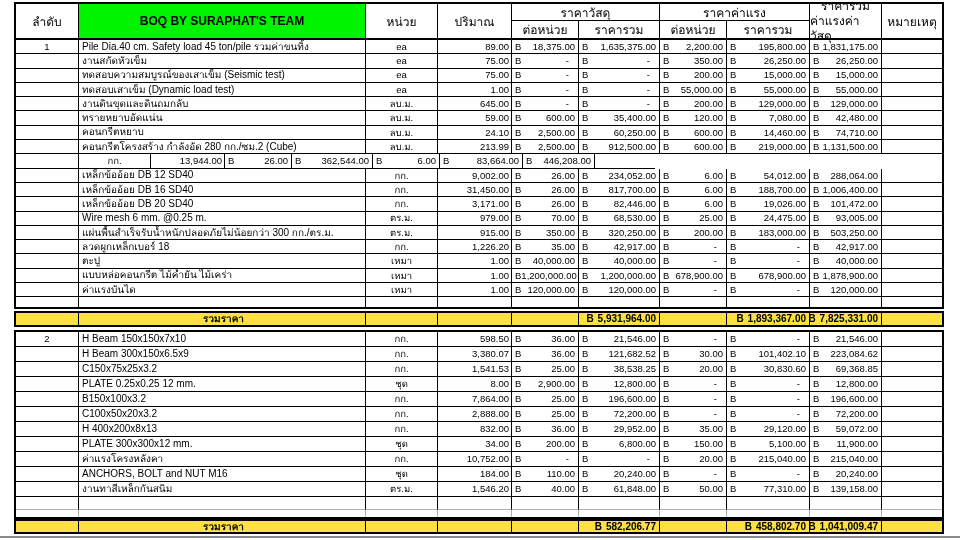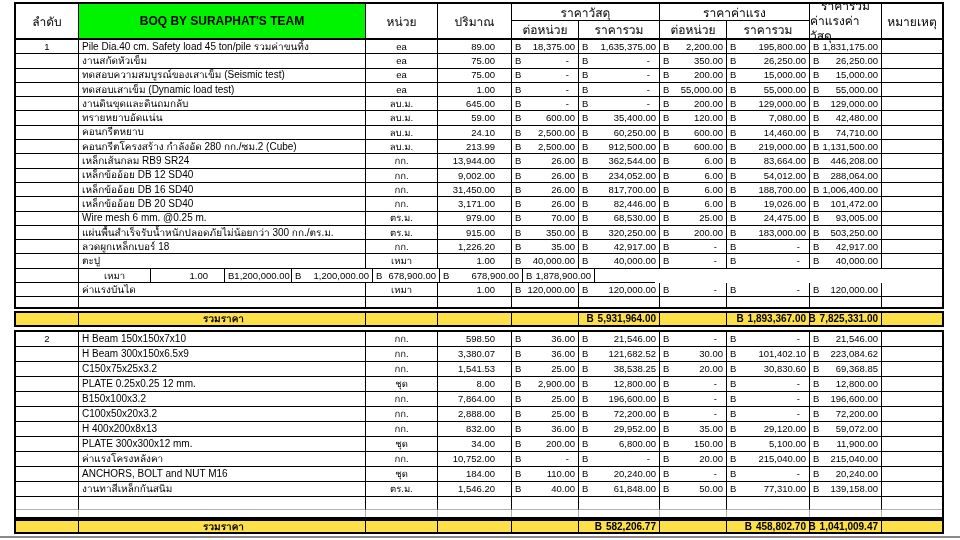--- a/index.html
+++ b/index.html
@@ -27,21 +27,21 @@
   .h-r2{grid-row:2;border-bottom-width:2px;}
 
   
   .row{display:flex;height:14.3px;}
   .block3 .row{height:15px;}
   .cell{box-sizing:border-box;flex:0 0 auto;border-right:1px solid #000;border-bottom:1px solid #000;
         display:flex;align-items:center;font-size:9.5px;overflow:hidden;white-space:nowrap;line-height:1;}
   .c1{width:63px;justify-content:center;}
   .c2{width:287px;padding-left:3px;font-size:10px;}
   .c3{width:72px;justify-content:center;}
-  .c4{width:74px;justify-content:flex-end;padding-right:16px;}
+  .c4{width:74px;justify-content:flex-end;padding-right:2px;}
   .c5{width:67px;}
   .c6{width:81px;}
   .c7{width:67px;}
   .c8{width:83px;}
   .c9{width:72px;}
   .c10{width:60px;border-right:none;}
   .cur{justify-content:space-between;padding:0 3px;}
   .cur .sym{flex:0 0 auto;}
   .cur .val{text-align:right;}
   .cur .val.dash{padding-right:6px;}
@@ -299,21 +299,20 @@
             <span class="val">219,000.00</span>
           </div>
     <div class="cell c9 cur">
             <span class="sym">B</span>
             <span class="val">1,131,500.00</span>
           </div>
     <div class="cell c10"></div>
   </div>
         <div class="row">
     <div class="cell c1"></div>
-    <div class="cell c2">เหล็กเส้นกลม RB9 SR24</div>
     <div class="cell c3">กก.</div>
     <div class="cell c4">13,944.00</div>
     <div class="cell c5 cur">
             <span class="sym">B</span>
             <span class="val">26.00</span>
           </div>
     <div class="cell c6 cur">
             <span class="sym">B</span>
             <span class="val">362,544.00</span>
           </div>
@@ -515,20 +514,21 @@
             <span class="val dash">-</span>
           </div>
     <div class="cell c9 cur">
             <span class="sym">B</span>
             <span class="val">40,000.00</span>
           </div>
     <div class="cell c10"></div>
   </div>
         <div class="row">
     <div class="cell c1"></div>
+    <div class="cell c2">แบบหล่อคอนกรีต ไม้ค้ำยัน ไม้เคร่า</div>
     <div class="cell c3">เหมา</div>
     <div class="cell c4">1.00</div>
     <div class="cell c5 cur">
             <span class="sym">B</span>
             <span class="val">1,200,000.00</span>
           </div>
     <div class="cell c6 cur">
             <span class="sym">B</span>
             <span class="val">1,200,000.00</span>
           </div>

